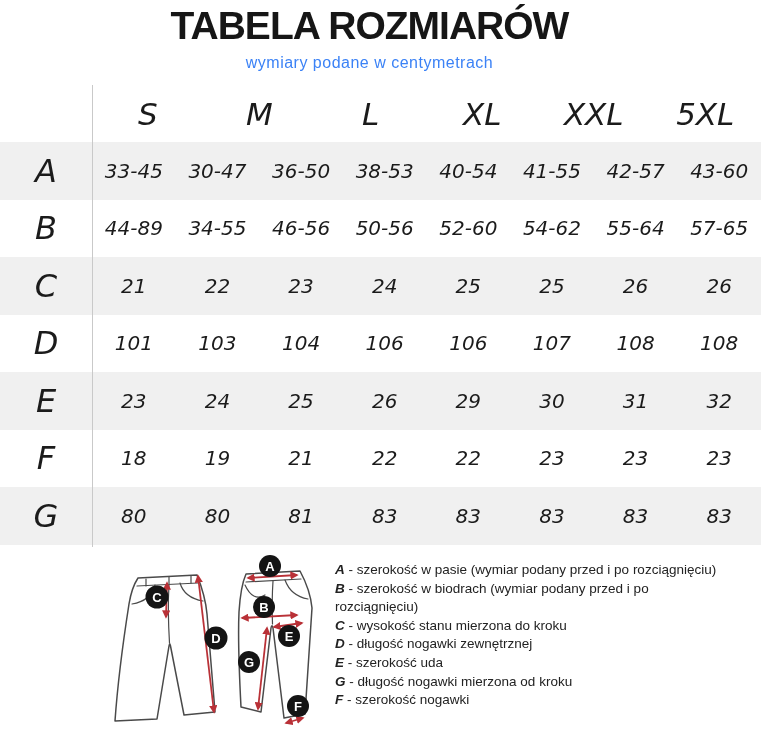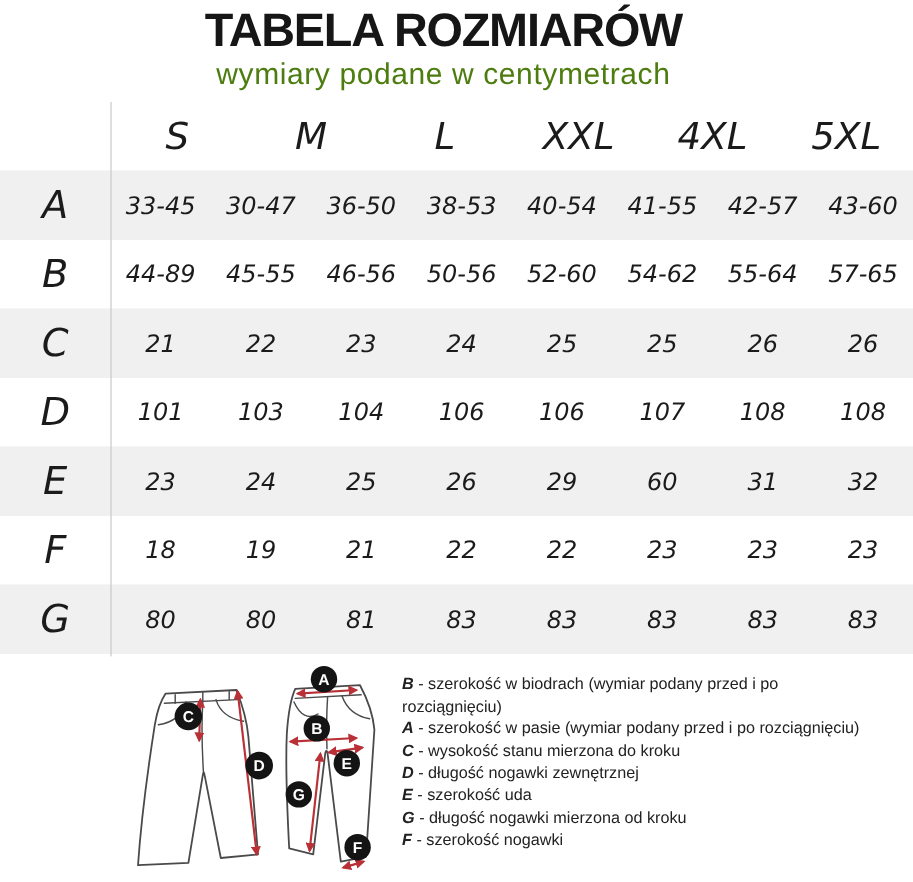--- a/index.html
+++ b/index.html
@@ -13,22 +13,22 @@
   }
   
   .hdr{position:absolute;top:4px;left:0;width:739px;text-align:center;}
   .title{
     font-family:"Liberation Sans", sans-serif;
     font-weight:700;font-size:39px;letter-spacing:-1px;
     color:#161616;line-height:44px;
   }
   .subtitle{
     font-family:"Liberation Sans", sans-serif;
-    font-weight:400;font-size:25px;letter-spacing:0.5px;
-    color:#4d7c0f;line-height:29px;
+    font-weight:400;font-size:16px;letter-spacing:0.5px;
+    color:#3b82f6;line-height:29px;
   }
   
   .size-table{position:absolute;top:85px;left:0;width:761px;}
   .t-row{display:flex;height:57.5px;align-items:center;}
   .t-row.t-head{height:57px;}
   .t-row.stripe{background:#f0f0f0;}
   .t-label{
     width:92px;flex:0 0 92px;text-align:center;
     font-style:italic;font-size:32px;color:#1b1b1b;
   }
@@ -71,39 +71,39 @@
     <div class="subtitle">wymiary podane w centymetrach</div>
   </div>
 
   <div class="size-table" id="size-table">
     <div class="v-divider"></div>
   <div class="t-row t-head">
         <div class="t-label"></div>
         <div class="t-cell">S</div>
         <div class="t-cell">M</div>
         <div class="t-cell">L</div>
+        <div class="t-cell">XL</div>
         <div class="t-cell">XXL</div>
-        <div class="t-cell">4XL</div>
         <div class="t-cell">5XL</div>
       </div>
       <div class="t-row stripe">
         <div class="t-label">A</div>
         <div class="t-cell">33-45</div>
         <div class="t-cell">30-47</div>
         <div class="t-cell">36-50</div>
         <div class="t-cell">38-53</div>
         <div class="t-cell">40-54</div>
         <div class="t-cell">41-55</div>
         <div class="t-cell">42-57</div>
         <div class="t-cell">43-60</div>
       </div>
       <div class="t-row">
         <div class="t-label">B</div>
         <div class="t-cell">44-89</div>
-        <div class="t-cell">45-55</div>
+        <div class="t-cell">34-55</div>
         <div class="t-cell">46-56</div>
         <div class="t-cell">50-56</div>
         <div class="t-cell">52-60</div>
         <div class="t-cell">54-62</div>
         <div class="t-cell">55-64</div>
         <div class="t-cell">57-65</div>
       </div>
       <div class="t-row stripe">
         <div class="t-label">C</div>
         <div class="t-cell">21</div>
@@ -126,21 +126,21 @@
         <div class="t-cell">108</div>
         <div class="t-cell">108</div>
       </div>
       <div class="t-row stripe">
         <div class="t-label">E</div>
         <div class="t-cell">23</div>
         <div class="t-cell">24</div>
         <div class="t-cell">25</div>
         <div class="t-cell">26</div>
         <div class="t-cell">29</div>
-        <div class="t-cell">60</div>
+        <div class="t-cell">30</div>
         <div class="t-cell">31</div>
         <div class="t-cell">32</div>
       </div>
       <div class="t-row">
         <div class="t-label">F</div>
         <div class="t-cell">18</div>
         <div class="t-cell">19</div>
         <div class="t-cell">21</div>
         <div class="t-cell">22</div>
         <div class="t-cell">22</div>
@@ -203,22 +203,22 @@
     <text class="badge-txt" x="27" y="57.5">B</text>
     <circle class="badge" cx="52" cy="82" r="11"></circle>
     <text class="badge-txt" x="52" y="86.5">E</text>
     <circle class="badge" cx="12" cy="108" r="11"></circle>
     <text class="badge-txt" x="12" y="112.5">G</text>
     <circle class="badge" cx="61" cy="152" r="11"></circle>
     <text class="badge-txt" x="61" y="156.5">F</text>
   </svg>
 
   <div class="legend" id="legend">
+      <div class="legend-item"><span class="ll">A</span> <span class="lt">- szerokość w pasie (wymiar podany przed i po rozciągnięciu)</span></div>
       <div class="legend-item"><span class="ll">B</span> <span class="lt">- szerokość w biodrach (wymiar podany przed i po rozciągnięciu)</span></div>
-      <div class="legend-item"><span class="ll">A</span> <span class="lt">- szerokość w pasie (wymiar podany przed i po rozciągnięciu)</span></div>
       <div class="legend-item"><span class="ll">C</span> <span class="lt">- wysokość stanu mierzona do kroku</span></div>
       <div class="legend-item"><span class="ll">D</span> <span class="lt">- długość nogawki zewnętrznej</span></div>
       <div class="legend-item"><span class="ll">E</span> <span class="lt">- szerokość uda</span></div>
       <div class="legend-item"><span class="ll">G</span> <span class="lt">- długość nogawki mierzona od kroku</span></div>
       <div class="legend-item"><span class="ll">F</span> <span class="lt">- szerokość nogawki</span></div>
     </div>
 
 </div>
 
 </body></html>

